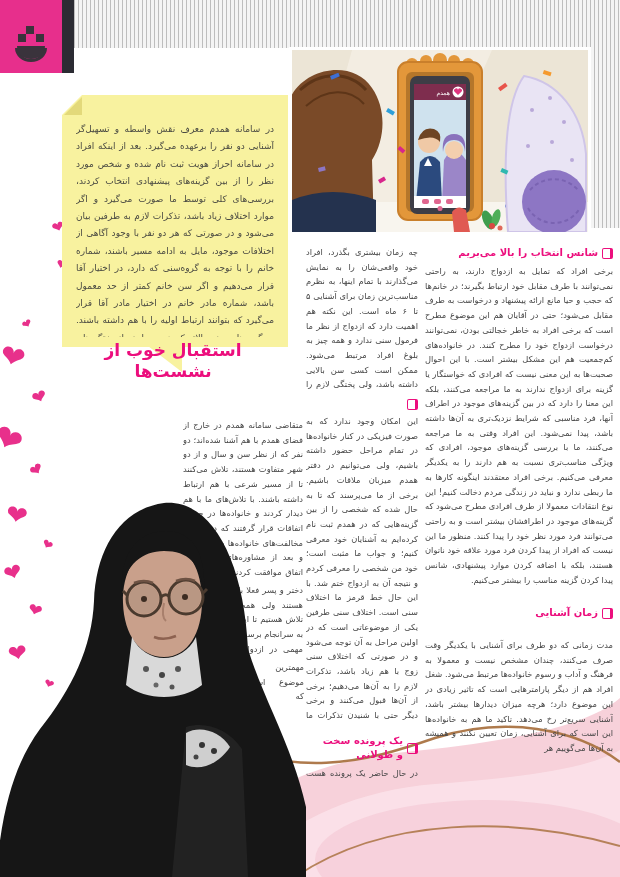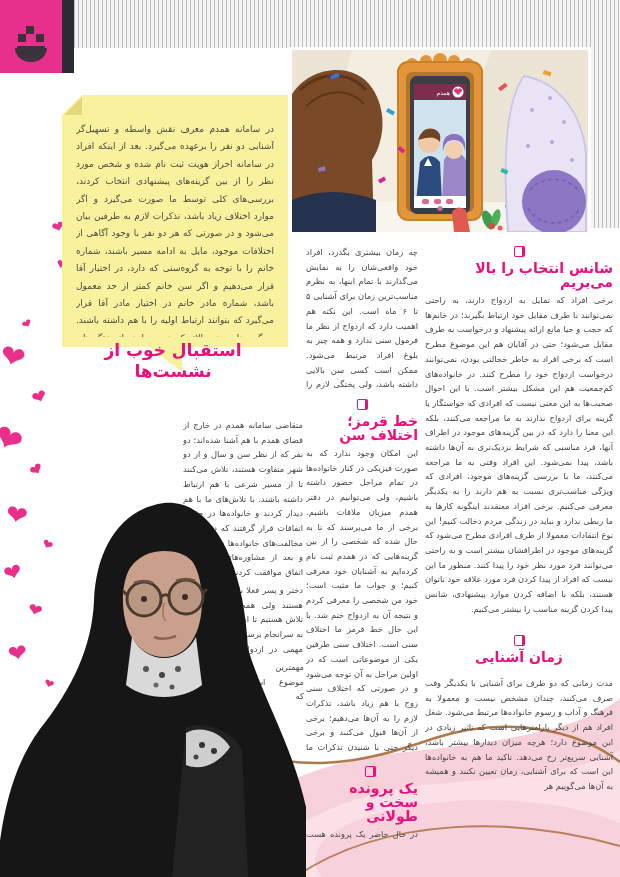--- a/index.html
+++ b/index.html
@@ -25,22 +25,22 @@
         border-top:26px solid #f8f29f;border-left:34px solid transparent;}
   .note p{margin:0;font-size:9px;line-height:17.4px;color:#4a4a42;direction:rtl;
         text-align:justify;overflow:hidden;height:216px;}
 
   .callout{left:88px;top:340px;width:170px;z-index:4;direction:rtl;text-align:center;
         font-size:17px;font-weight:bold;color:#ec0e7d;line-height:21px;}
 
   
   .col{direction:rtl;z-index:3;}
   .col p{margin:0;font-size:8.3px;line-height:14.7px;color:#474747;text-align:justify;overflow:hidden;}
-  .hd{display:flex;flex-direction:column;align-items:center;gap:4px;direction:rtl;
-      font-size:14px;font-weight:bold;color:#ec0e7d;line-height:14px;}
+  .hd{display:flex;flex-direction:row;align-items:center;gap:4px;direction:rtl;
+      font-size:10px;font-weight:bold;color:#ec0e7d;line-height:14px;}
   .hd .bullet{flex:0 0 auto;width:7px;height:9px;border:1.6px solid #ec0e7d;border-right-width:3px;
       border-radius:2px;display:inline-block;}
 
   .col-right{left:425px;top:246px;width:188px;}
   .col-mid{left:306px;top:245px;width:112px;}
   .col-left{left:183px;top:418px;width:120px;}
 
   
   .heart{position:absolute;color:#e8308b;z-index:2;line-height:1;}
   .heart::before{content:"❤";}
@@ -200,32 +200,31 @@
 <div class="abs note-tail"></div>
 
 <div class="abs callout">استقبال خوب از نشست‌ها</div>
 
 <div class="abs col col-right">
   <div class="hd" style="margin-bottom:4px">
     <span class="bullet"></span>
     <span>شانس انتخاب را بالا می‌بریم</span>
   </div>
   <p style="height:330px">برخی افراد که تمایل به ازدواج دارند، به راحتی نمی‌توانند با طرف مقابل خود ارتباط بگیرند؛ در خانم‌ها که حجب و حیا مانع ارائه پیشنهاد و درخواست به طرف مقابل می‌شود؛ حتی در آقایان هم این موضوع مطرح است که برخی افراد به خاطر خجالتی بودن، نمی‌توانند درخواست ازدواج خود را مطرح کنند. در خانواده‌های کم‌جمعیت هم این مشکل بیشتر است. با این احوال صحبت‌ها به این معنی نیست که افرادی که خواستگار یا گزینه برای ازدواج ندارند به ما مراجعه می‌کنند، بلکه این معنا را دارد که در بین گزینه‌های موجود در اطراف آنها، فرد مناسبی که شرایط نزدیک‌تری به آن‌ها داشته باشد، پیدا نمی‌شود. این افراد وقتی به ما مراجعه می‌کنند، ما با بررسی گزینه‌های موجود، افرادی که ویژگی مناسب‌تری نسبت به هم دارند را به یکدیگر معرفی می‌کنیم. برخی افراد معتقدند اینگونه کارها به ما ربطی ندارد و نباید در زندگی مردم دخالت کنیم! این نوع انتقادات معمولا از طرف افرادی مطرح می‌شود که گزینه‌های موجود در اطرافشان بیشتر است و به راحتی می‌توانند فرد مورد نظر خود را پیدا کنند. منظور ما این نیست که افراد از پیدا کردن فرد مورد علاقه خود ناتوان هستند، بلکه با اضافه کردن موارد پیشنهادی، شانس پیدا کردن گزینه مناسب را بیشتر می‌کنیم.</p>
-  <div class="hd" style="margin:12px 0 12px 0">
+  <div class="hd" style="margin:12px 0 18px 0">
     <span class="bullet"></span>
     <span>زمان آشنایی</span>
   </div>
   <p style="height:125px">مدت زمانی که دو طرف برای آشنایی با یکدیگر وقت صرف می‌کنند، چندان مشخص نیست و معمولا به فرهنگ و آداب و رسوم خانواده‌ها مرتبط می‌شود. شغل افراد هم از دیگر پارامترهایی است که تاثیر زیادی در این موضوع دارد؛ هرچه میزان دیدارها بیشتر باشد، آشنایی سریع‌تر رخ می‌دهد. تاکید ما هم به خانواده‌ها این است که برای آشنایی، زمان تعیین نکنند و همیشه به آن‌ها می‌گوییم هر</p>
 </div>
 
 <div class="abs col col-mid">
   <p style="height:148px">چه زمان بیشتری بگذرد، افراد خود واقعی‌شان را به نمایش می‌گذارند با تمام اینها، به نظرم مناسب‌ترین زمان برای آشنایی ۵ تا ۶ ماه است. این نکته هم اهمیت دارد که ازدواج از نظر ما فرمول سنی ندارد و همه چیز به بلوغ افراد مرتبط می‌شود. ممکن است کسی سن بالایی داشته باشد، ولی پختگی لازم را برای تشکیل و اداره زندگی نداشته باشد و برعکس ممکن است کسی سن کمی داشته باشد، ولی توانایی مدیریت زندگی را به بهترین نحو انجام دهند.</p>
   <div class="hd" style="margin:6px 0 4px 0">
     <span class="bullet"></span>
-    <span>خط قرمز؛ اختلاف سن</span>
   </div>
   <p style="height:312px">این امکان وجود ندارد که به صورت فیزیکی در کنار خانواده‌ها در تمام مراحل حضور داشته باشیم، ولی می‌توانیم در دفتر همدم میزبان ملاقات باشیم. برخی از ما می‌پرسند که تا به حال شده که شخصی را از بین گزینه‌هایی که در همدم ثبت نام کرده‌ایم به آشنایان خود معرفی کنیم؛ و جواب ما مثبت است؛ خود من شخصی را معرفی کردم و نتیجه آن به ازدواج ختم شد. با این حال خط قرمز ما اختلاف سنی است. اختلاف سنی طرفین یکی از موضوعاتی است که در اولین مراحل به آن توجه می‌شود و در صورتی که اختلاف سنی زوج با هم زیاد باشد، تذکرات لازم را به آن‌ها می‌دهیم؛ برخی از آن‌ها قبول می‌کنند و برخی دیگر حتی با شنیدن تذکرات ما هم مسیر خود را تغییر نمی‌دهند. همچنین مسائل اعتقادی از جمله مواردی است که گاهی باعث می‌شود آنها را دنبال نکنیم؛ چنین مسیری معمولا برای مواردی پیش می‌آید که دو طرف به لحاظ اعتقادی تفاوت زیادی با هم داشته باشند؛ مثلا در یک پرونده خانم پایبندی چندانی نداشت ولی آقا پایبند مسائل مذهبی بود. در این صورت ما تذکر لازم را به طرفین می‌دهیم و از آن‌ها می‌خواهیم تا از ادامه دادن این شرایط خودداری کنند.</p>
   <div class="hd" style="margin:8px 0 4px 16px">
     <span class="bullet"></span>
     <span>یک پرونده سخت و طولانی</span>
   </div>
   <p style="height:16px">در حال حاضر یک پرونده هست که دو</p>
 </div>
 
 <div class="abs col col-left">

